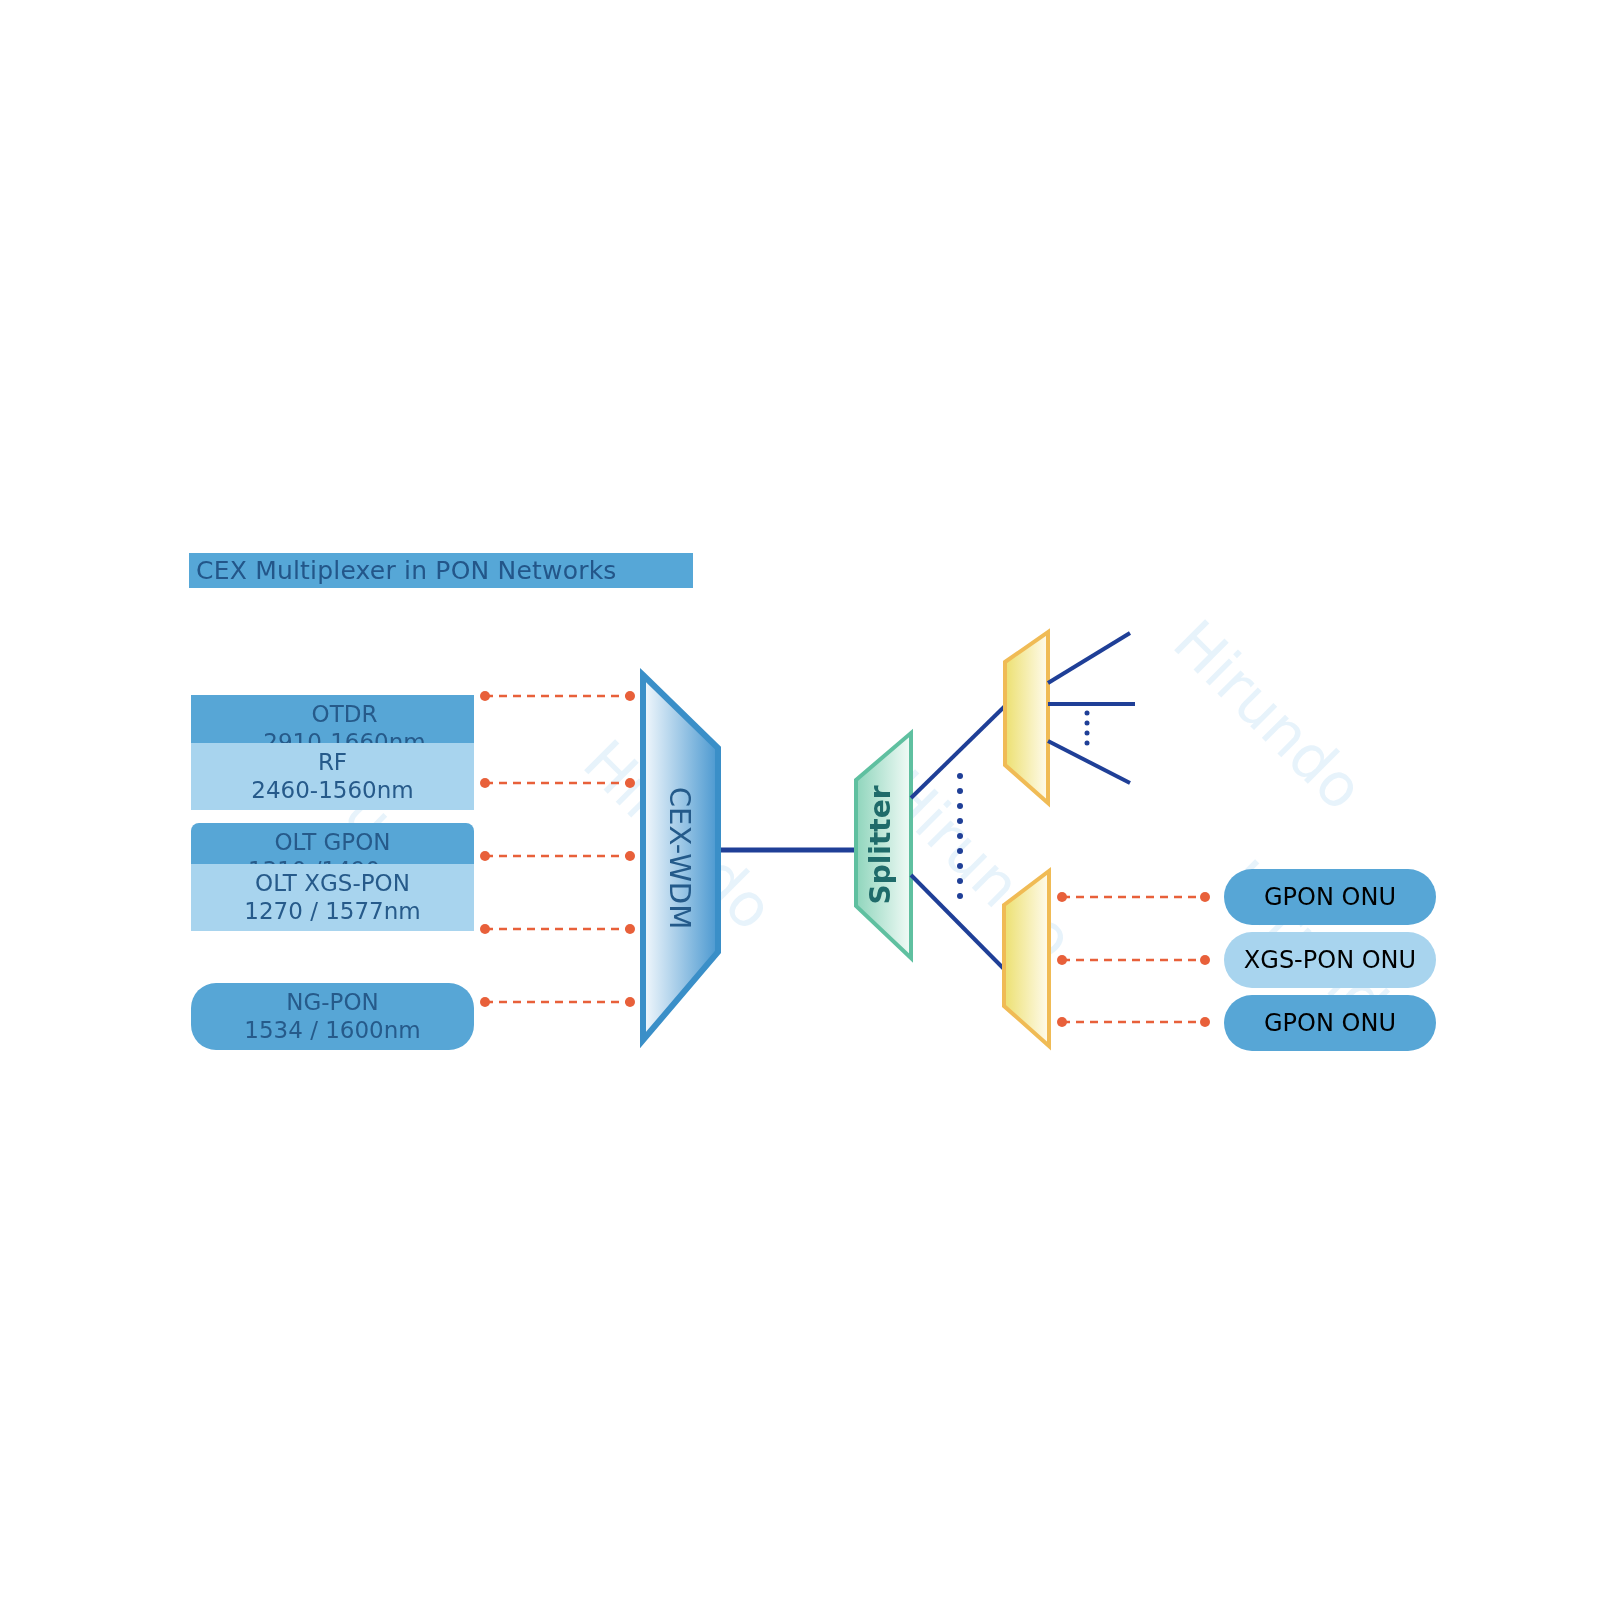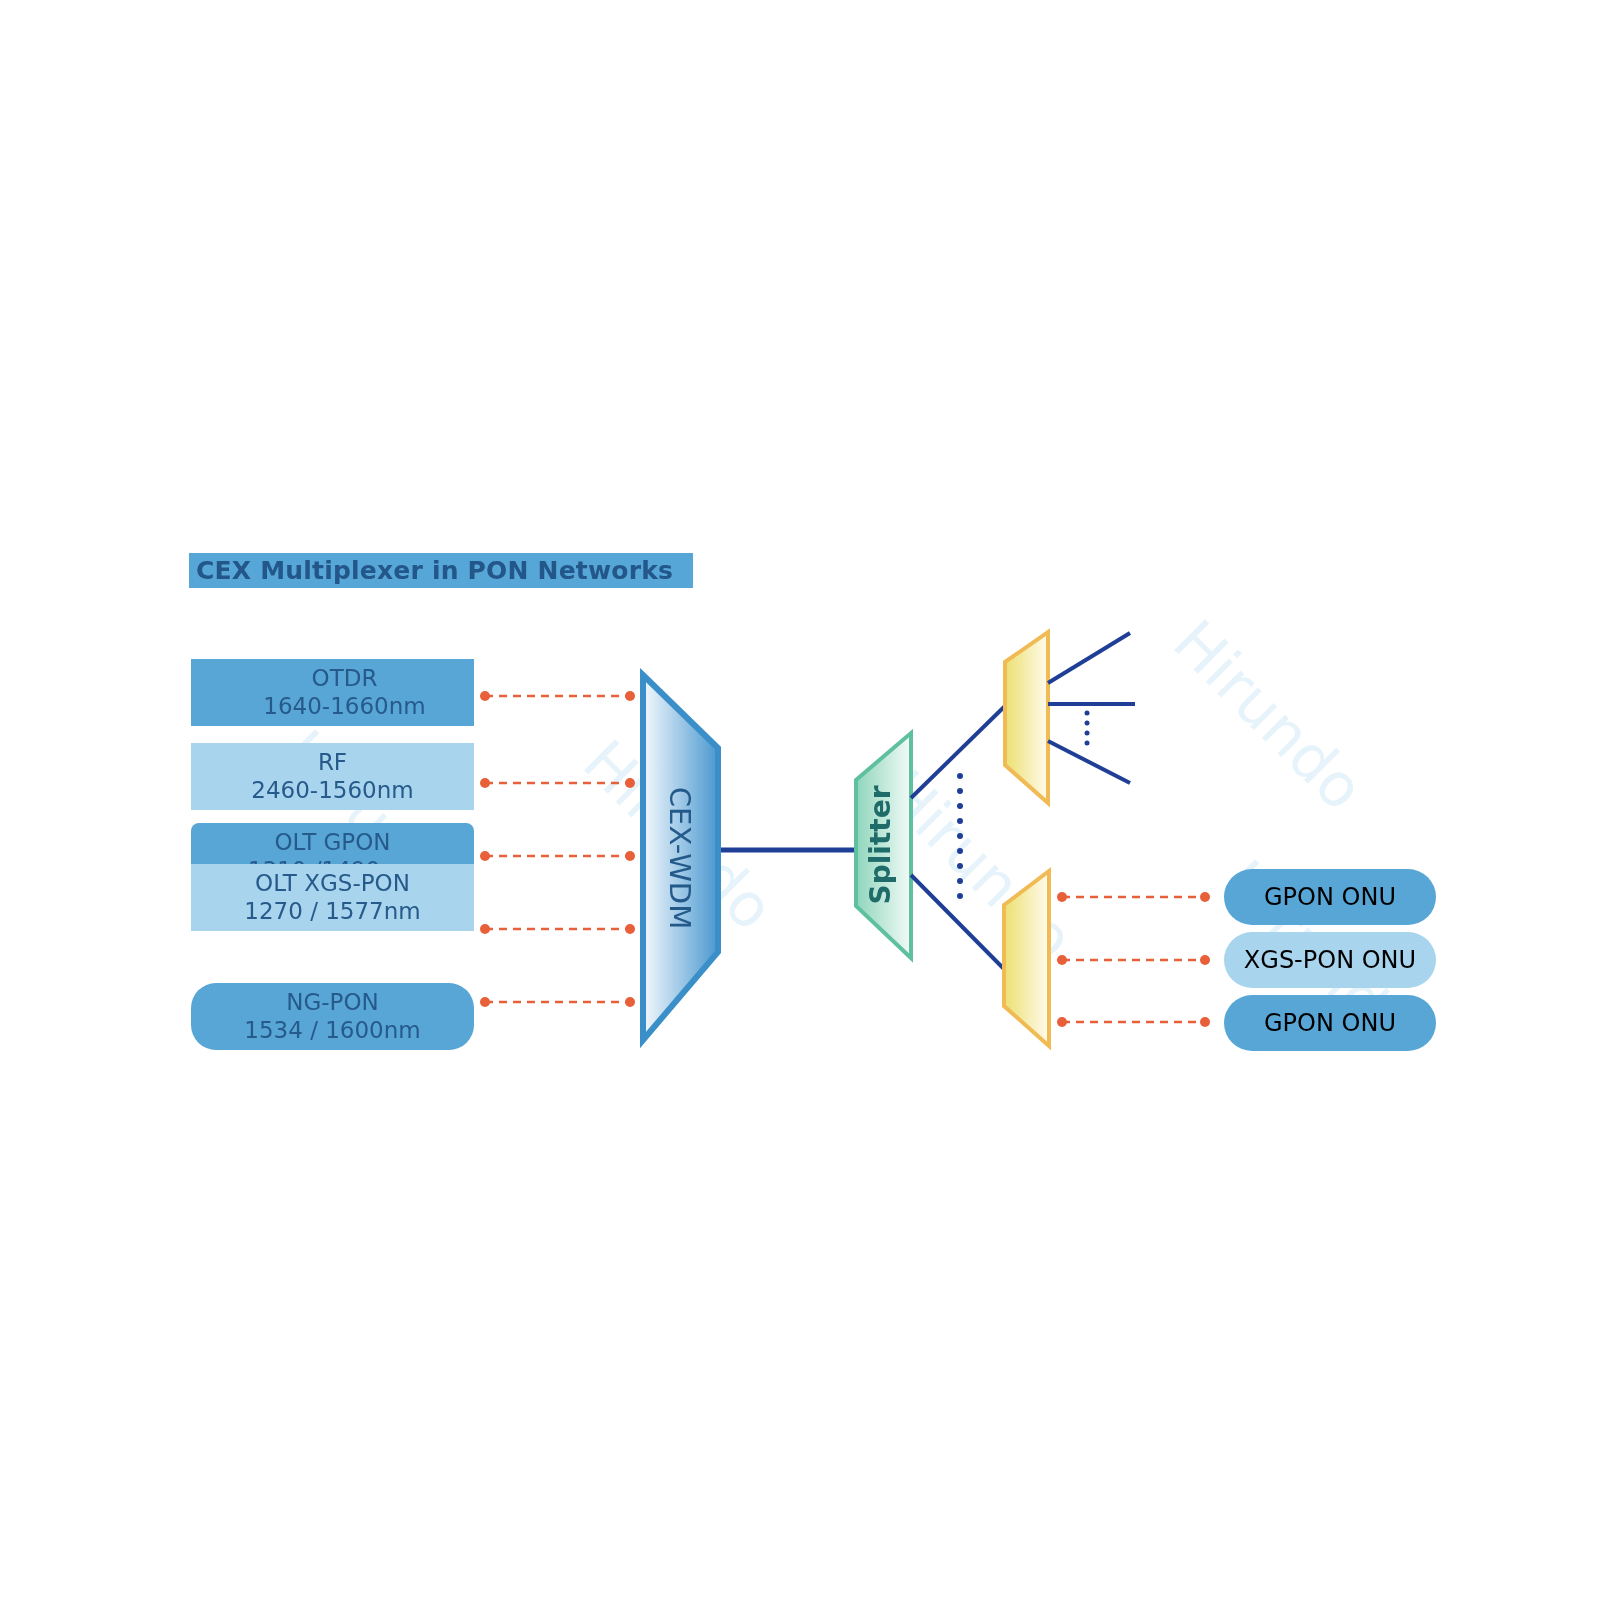--- a/index.html
+++ b/index.html
@@ -1,19 +1,19 @@
 <!DOCTYPE html>
 <html><head>
   <meta charset="utf-8">
   <style>
     html, body { margin: 0; padding: 0; background: #ffffff; }
     body { width: 1600px; height: 1600px; position: relative; overflow: hidden;
            font-family: "DejaVu Sans", sans-serif; }
     .title-bar { position: absolute; left: 189px; top: 553px; width: 504px; height: 35px;
-                 background: #56a7d7; color: #235689; font-size: 25px; font-weight: bold;
+                 background: #56a7d7; color: #235689; font-size: 25px; font-weight: normal;
                  line-height: 35px; padding-left: 7px; box-sizing: border-box; letter-spacing: 0.2px; }
     .src-box { position: absolute; left: 191px; width: 283px; height: 67px;
                color: #265a8a; text-align: center; font-size: 23px; line-height: 28px;
                padding-top: 5px; box-sizing: border-box; }
     .src-box.dark { background: #57a6d6; }
     .src-box.light { background: #a8d4ee; }
     .src-box span { display: block; }
     .onu { position: absolute; left: 1224px; width: 212px; height: 56px; border-radius: 28px;
            color: #000000; font-size: 24px; line-height: 56px; text-align: center; }
     .onu.dark { background: #57a6d6; }
@@ -26,23 +26,23 @@
 <body>
 
 <div class="wm" style="left:260px; top:790px;">Hirundo</div>
 <div class="wm" style="left:560px; top:800px;">Hirundo</div>
 <div class="wm" style="left:860px; top:830px;">Hirundo</div>
 <div class="wm" style="left:1150px; top:680px;">Hirundo</div>
 <div class="wm" style="left:1200px; top:920px;">Hirundo</div>
 
 <div class="title-bar">CEX Multiplexer in PON Networks</div>
 
-<div class="src-box dark" style="top:659px;padding-left:24px;">
+<div class="src-box dark" style="top:695px;padding-left:24px;">
   <span>OTDR</span>
-  <span>1640-1660nm</span>
+  <span>2910-1660nm</span>
 </div>
 <div class="src-box light" style="top:743px;text-align:center;">
   <span>RF</span>
   <span>2460-1560nm</span>
 </div>
 <div class="src-box dark" style="top:823px;border-radius:8px;">
   <span>OLT GPON</span>
   <span>1310 /1490nm</span>
 </div>
 <div class="src-box light" style="top:864px;text-align:center;">

